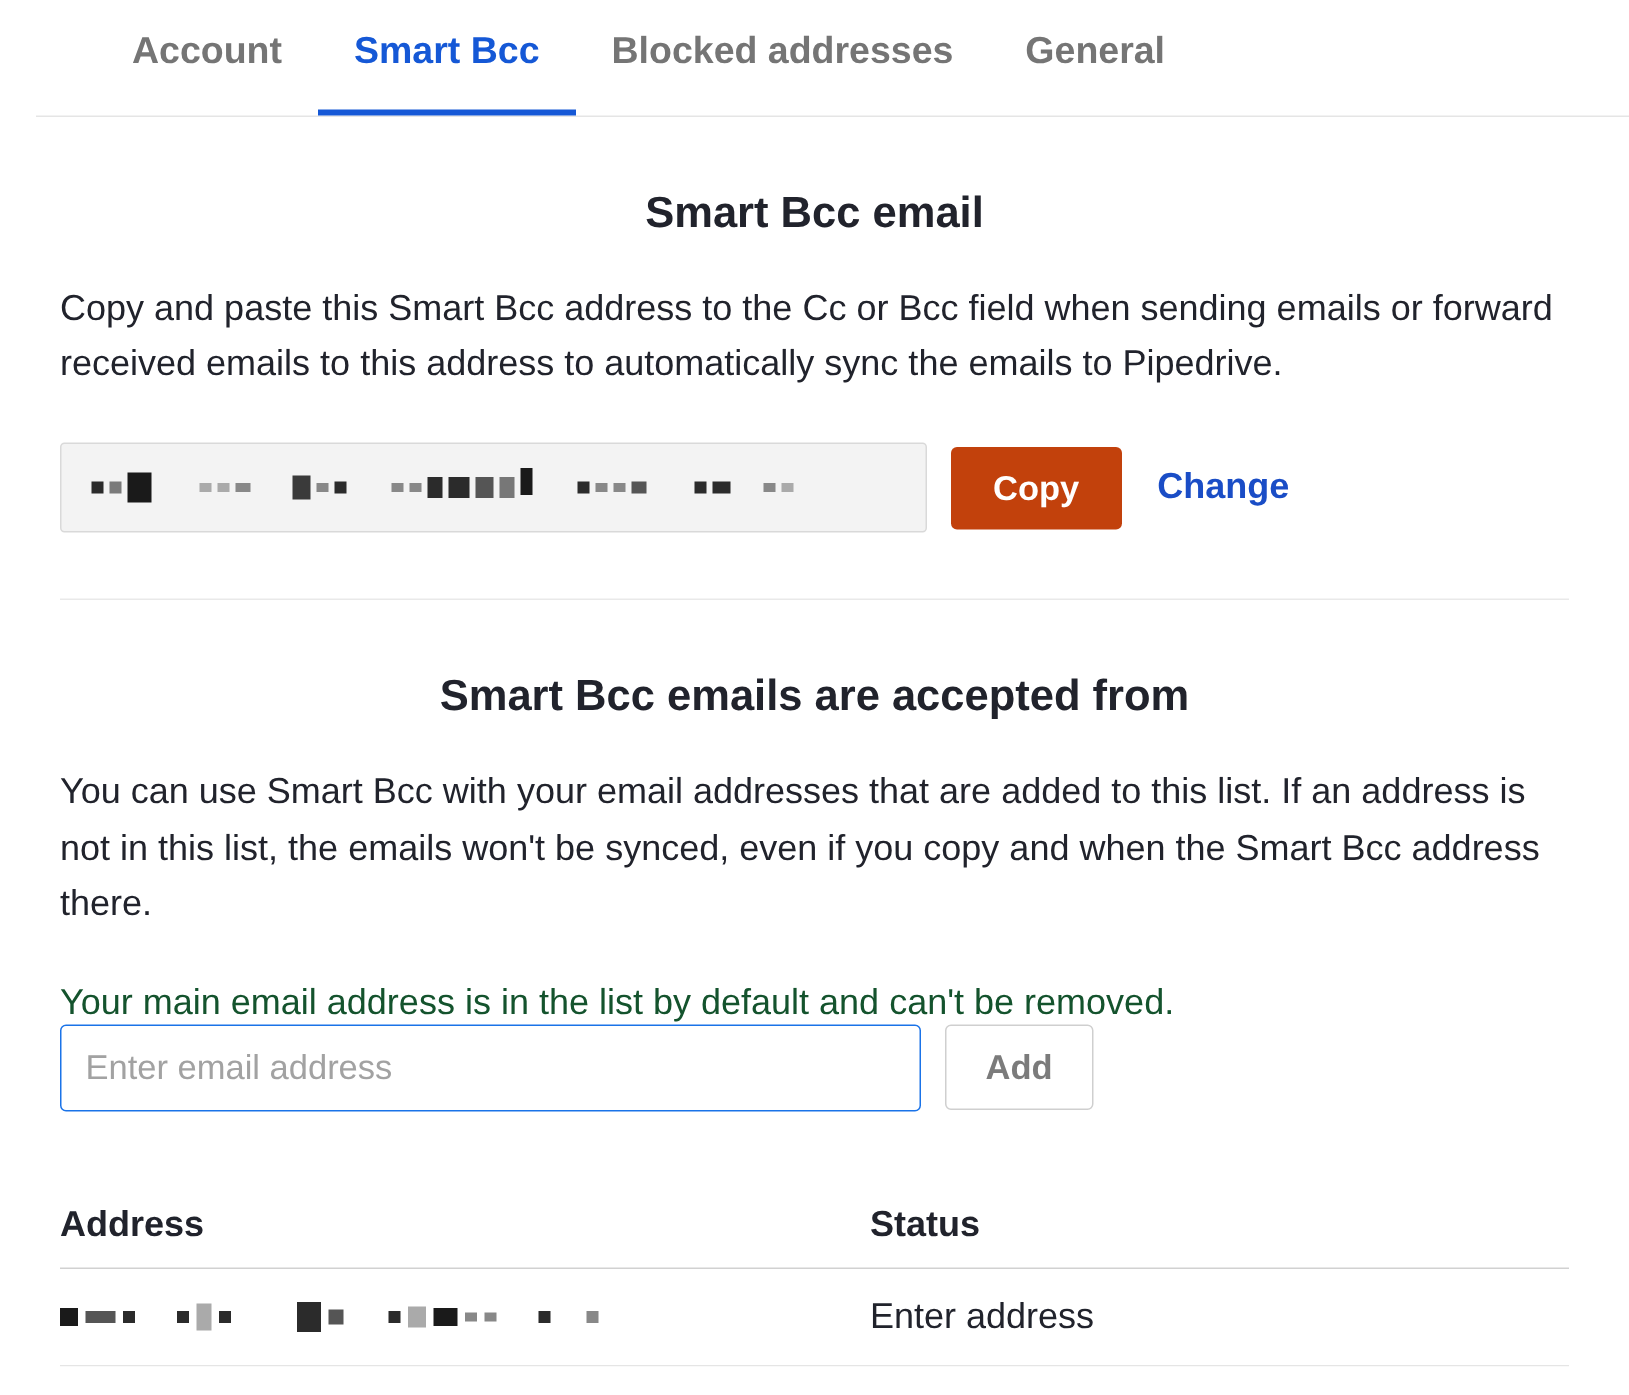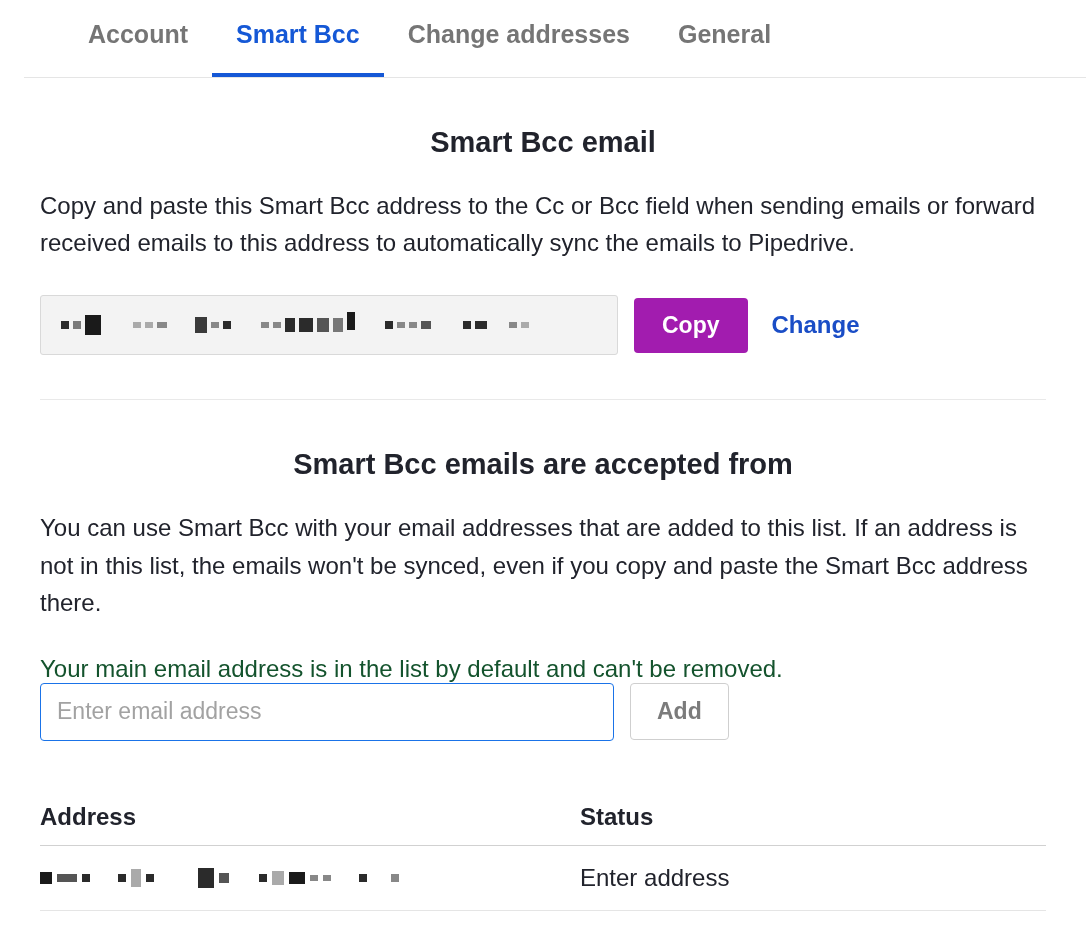--- a/index.html
+++ b/index.html
@@ -84,21 +84,21 @@
     }
     .btn {
       font-size: 23px;
       font-weight: 700;
       padding: 14px 28px;
       border-radius: 4px;
       cursor: pointer;
       border: none;
     }
     .btn-green {
-      background: #a21caf;
+      background: #c2410c;
       color: #ffffff;
     }
     .link-blue {
       color: #1a4dc6;
       font-size: 24px;
       font-weight: 700;
       cursor: pointer;
       padding-left: 8px;
     }
     .note {
@@ -167,21 +167,21 @@
       align-items: center;
       gap: 5px;
     }
   </style>
 </head>
 <body>
 
 <div class="tabs">
   <div class="tab">Account</div>
   <div class="tab active">Smart Bcc</div>
-  <div class="tab">Change addresses</div>
+  <div class="tab">Blocked addresses</div>
   <div class="tab">General</div>
 </div>
 
 <div class="container">
 
   <div class="section">
     <h2 class="section-title">Smart Bcc email</h2>
     <p class="section-desc">Copy and paste this Smart Bcc address to the Cc or Bcc field when sending emails or forward received emails to this address to automatically sync the emails to Pipedrive.</p>
 
     <div class="bcc-row">
@@ -219,21 +219,21 @@
           <span class="redact-block" style="width:8px;height:6px;background:#aaa;"></span>
         </div>
       </div>
       <button class="btn btn-green">Copy</button>
       <span class="link-blue">Change</span>
     </div>
   </div>
 
   <div class="section">
     <h2 class="section-title">Smart Bcc emails are accepted from</h2>
-    <p class="section-desc">You can use Smart Bcc with your email addresses that are added to this list. If an address is not in this list, the emails won't be synced, even if you copy and paste the Smart Bcc address there.</p>
+    <p class="section-desc">You can use Smart Bcc with your email addresses that are added to this list. If an address is not in this list, the emails won't be synced, even if you copy and when the Smart Bcc address there.</p>
     <p class="note">Your main email address is in the list by default and can't be removed.</p>
 
     <div class="email-input-row">
       <input type="text" class="email-input" placeholder="Enter email address" style="">
       <button class="btn-outline">Add</button>
     </div>
 
     <div class="table">
       <div class="table-header">
         <div class="col-address">Address</div>

